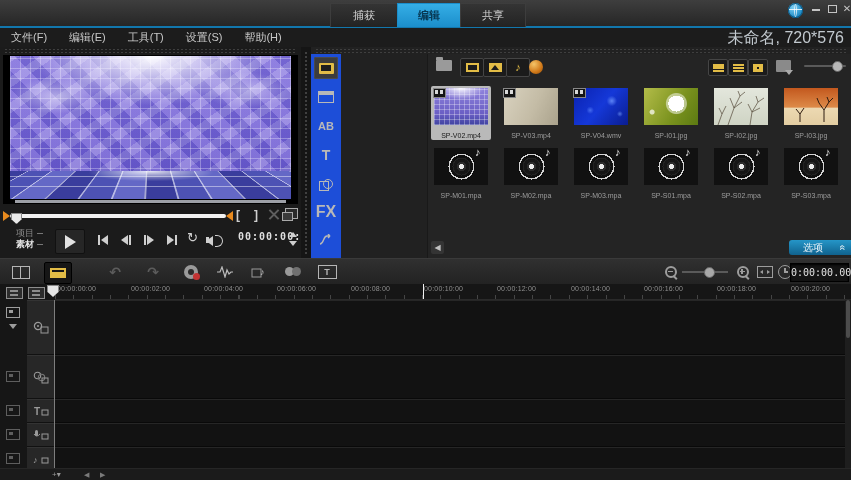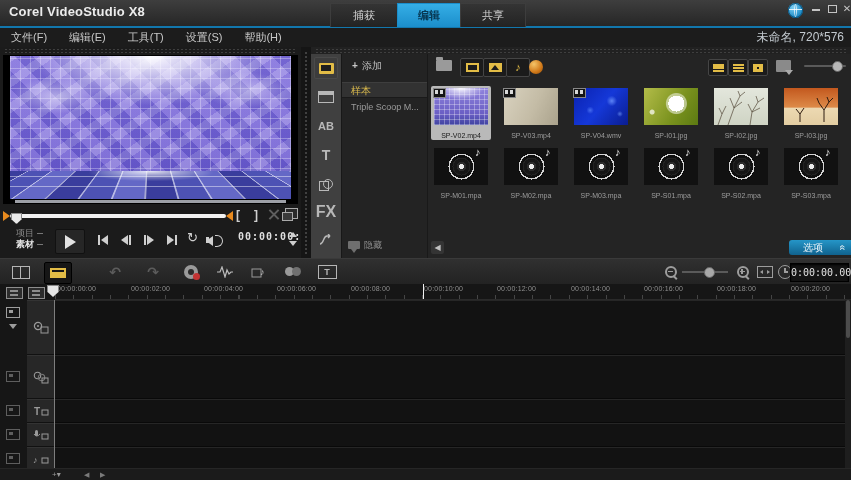--- a/index.html
+++ b/index.html
@@ -19,21 +19,21 @@
     background:radial-gradient(circle at 35% 30%,#7fd0f4,#1f8cc7 65%,#10689c);box-shadow:inset 0 0 0 1px #0c557f;}
   .globe i{position:absolute;left:1px;right:1px;top:6px;height:1px;background:rgba(255,255,255,.8);}
   .globe b{position:absolute;left:6px;top:1px;bottom:1px;width:3px;border:1px solid rgba(255,255,255,.7);border-radius:50%;box-sizing:border-box;}
   .winbtn{position:absolute;top:2px;width:14px;height:13px;color:#c4c4c4;font-size:10px;line-height:13px;text-align:center;}
   .winbtn .sq{display:inline-block;width:7px;height:6px;border:1px solid #c4c4c4;margin-top:3px;}
   .winbtn .mn{display:inline-block;width:8px;height:2px;background:#c4c4c4;margin-bottom:1px;}
 
   
   .menubar{position:absolute;left:0;top:28px;width:851px;height:19px;background:#1c1c1c;border-bottom:1px solid #0d0d0d;}
   .menu-item{float:left;padding:0 11px;font-size:11px;line-height:19px;color:#c8c8c8;cursor:default;}
-  .proj-info{position:absolute;right:7px;top:0;font-size:12px;line-height:19px;color:#c2c9cf;}
+  .proj-info{position:absolute;right:7px;top:0;font-size:16px;line-height:19px;color:#c2c9cf;}
 
   
   .grip{background-image:radial-gradient(#3f3f3f 1px,transparent 1.3px);background-size:4px 3px;}
   .preview-panel{position:absolute;left:0;top:47px;width:301px;height:211px;background:#1b1b1b;}
   .vsplit{position:absolute;left:301px;top:47px;width:10px;height:211px;background:#151515;}
   .vsplit .dots{position:absolute;left:3px;top:4px;bottom:4px;width:4px;
     background-image:radial-gradient(#404040 1px,transparent 1.3px);background-size:4px 4px;}
   .library-panel{position:absolute;left:311px;top:47px;width:540px;height:211px;background:#212121;}
 
   
@@ -89,21 +89,21 @@
   .spk{position:absolute;top:6px;width:18px;height:12px;}
   .spk .cone{position:absolute;left:0;top:2px;width:0;height:0;border-right:7px solid #cfcfcf;border-top:5px solid transparent;border-bottom:5px solid transparent;}
   .spk .bx{position:absolute;left:0;top:3px;width:3px;height:6px;background:#cfcfcf;}
   .spk .w1{position:absolute;left:9px;top:1px;width:7px;height:10px;border:1px solid #cfcfcf;border-left:none;border-radius:0 7px 7px 0;}
   .pv-tc{position:absolute;left:238px;top:3px;font-size:10px;font-weight:bold;color:#dedede;letter-spacing:1px;font-family:"DejaVu Sans Mono",monospace;}
   .spin{position:absolute;left:288px;top:2px;width:9px;height:18px;}
   .spin .u{position:absolute;left:1px;top:2px;width:0;height:0;border-left:4px solid transparent;border-right:4px solid transparent;border-bottom:5px solid #cfcfcf;}
   .spin .d{position:absolute;left:1px;bottom:2px;width:0;height:0;border-left:4px solid transparent;border-right:4px solid transparent;border-top:5px solid #cfcfcf;}
 
   
-  .navstrip{position:absolute;left:0;top:7px;width:30px;bottom:0;background:#404040;}
+  .navstrip{position:absolute;left:0;top:7px;width:30px;bottom:0;background:#1d4ed8;}
   .navi{position:absolute;left:3px;width:24px;height:22px;display:flex;align-items:center;justify-content:center;
     color:#b8b8b8;font-size:11px;font-weight:bold;border-radius:2px;}
   .navi.sel{background:#3c3c3c;box-shadow:inset 0 0 0 1px #4a4a4a;color:#e2bc46;}
   .filmic{width:15px;height:11px;background:currentColor;position:relative;border-radius:1px;}
   .filmic::before{content:"";position:absolute;left:2.5px;top:2.5px;width:10px;height:6px;background:#1e1e1e;}
   .clap{width:14px;height:10px;border:1px solid currentColor;position:relative;}
   .clap::before{content:"";position:absolute;left:0;top:0;width:100%;height:3px;background:currentColor;}
   .shapes{position:relative;width:14px;height:11px;}
   .shapes::before{content:"";position:absolute;left:0;top:2px;width:8px;height:8px;border:1px solid currentColor;}
   .shapes::after{content:"";position:absolute;right:0;top:0;width:8px;height:8px;border-radius:50%;border:1px solid currentColor;}
@@ -244,21 +244,20 @@
   .tl-bottom{position:absolute;left:0;bottom:0;width:100%;height:11px;background:#1b1b1b;border-top:1px solid #262626;}
   .addtrk{position:absolute;left:52px;top:1px;color:#9a9a9a;font-size:8px;line-height:9px;}
   .harrow{position:absolute;top:1px;color:#7a7a7a;font-size:7px;line-height:9px;}
 </style>
 </head>
 <body>
 
 <div id="app">
 
   <div class="titlebar">
-    <div class="app-title">Corel VideoStudio X8</div>
     <div class="tab" style="left:330px;width:66px;">捕获</div>
     <div class="tab active" style="left:397px;width:62px;">编辑</div>
     <div class="tab" style="left:460px;width:64px;">共享</div>
     <div class="globe" style="left:788px;">
         <i></i>
         <b></b>
       </div>
     <div class="winbtn" style="left:809px;"><span class="mn"></span></div>
     <div class="winbtn" style="left:825px;"><span class="sq"></span></div>
     <div class="winbtn" style="left:840px;">✕</div>
@@ -355,29 +354,20 @@
           <span class="shapes"></span>
         </div>
       <div class="navi" style="top:147px;font-size:16px;">FX</div>
       <div class="navi" style="top:175px;">
         <svg class="curve" viewBox="0 0 14 12">
             <path d="M1 10 C5 10 4 2 8 2 L11 2 M11 2 L9 0 M11 2 L9 4" stroke="#b8b8b8" stroke-width="1.4" fill="none"></path>
           </svg>
       </div>
     </div>
 
-    <div class="folders">
-      <div class="add-row"><span class="plus">+</span><span>添加</span></div>
-      <div class="folder-row sel">样本</div>
-      <div class="folder-row f2">Triple Scoop M...</div>
-      <div class="hide-row">
-          <span class="hide-ic"></span>
-          <span>隐藏</span>
-        </div>
-    </div>
 
     <div class="gallery">
       <div class="gal-toolbar">
         <span class="folder-ic"></span>
         <span class="ftog" style="left:32px;">
             <span class="g-film"></span>
           </span>
         <span class="ftog" style="left:55px;">
             <span class="g-photo"></span>
           </span>

